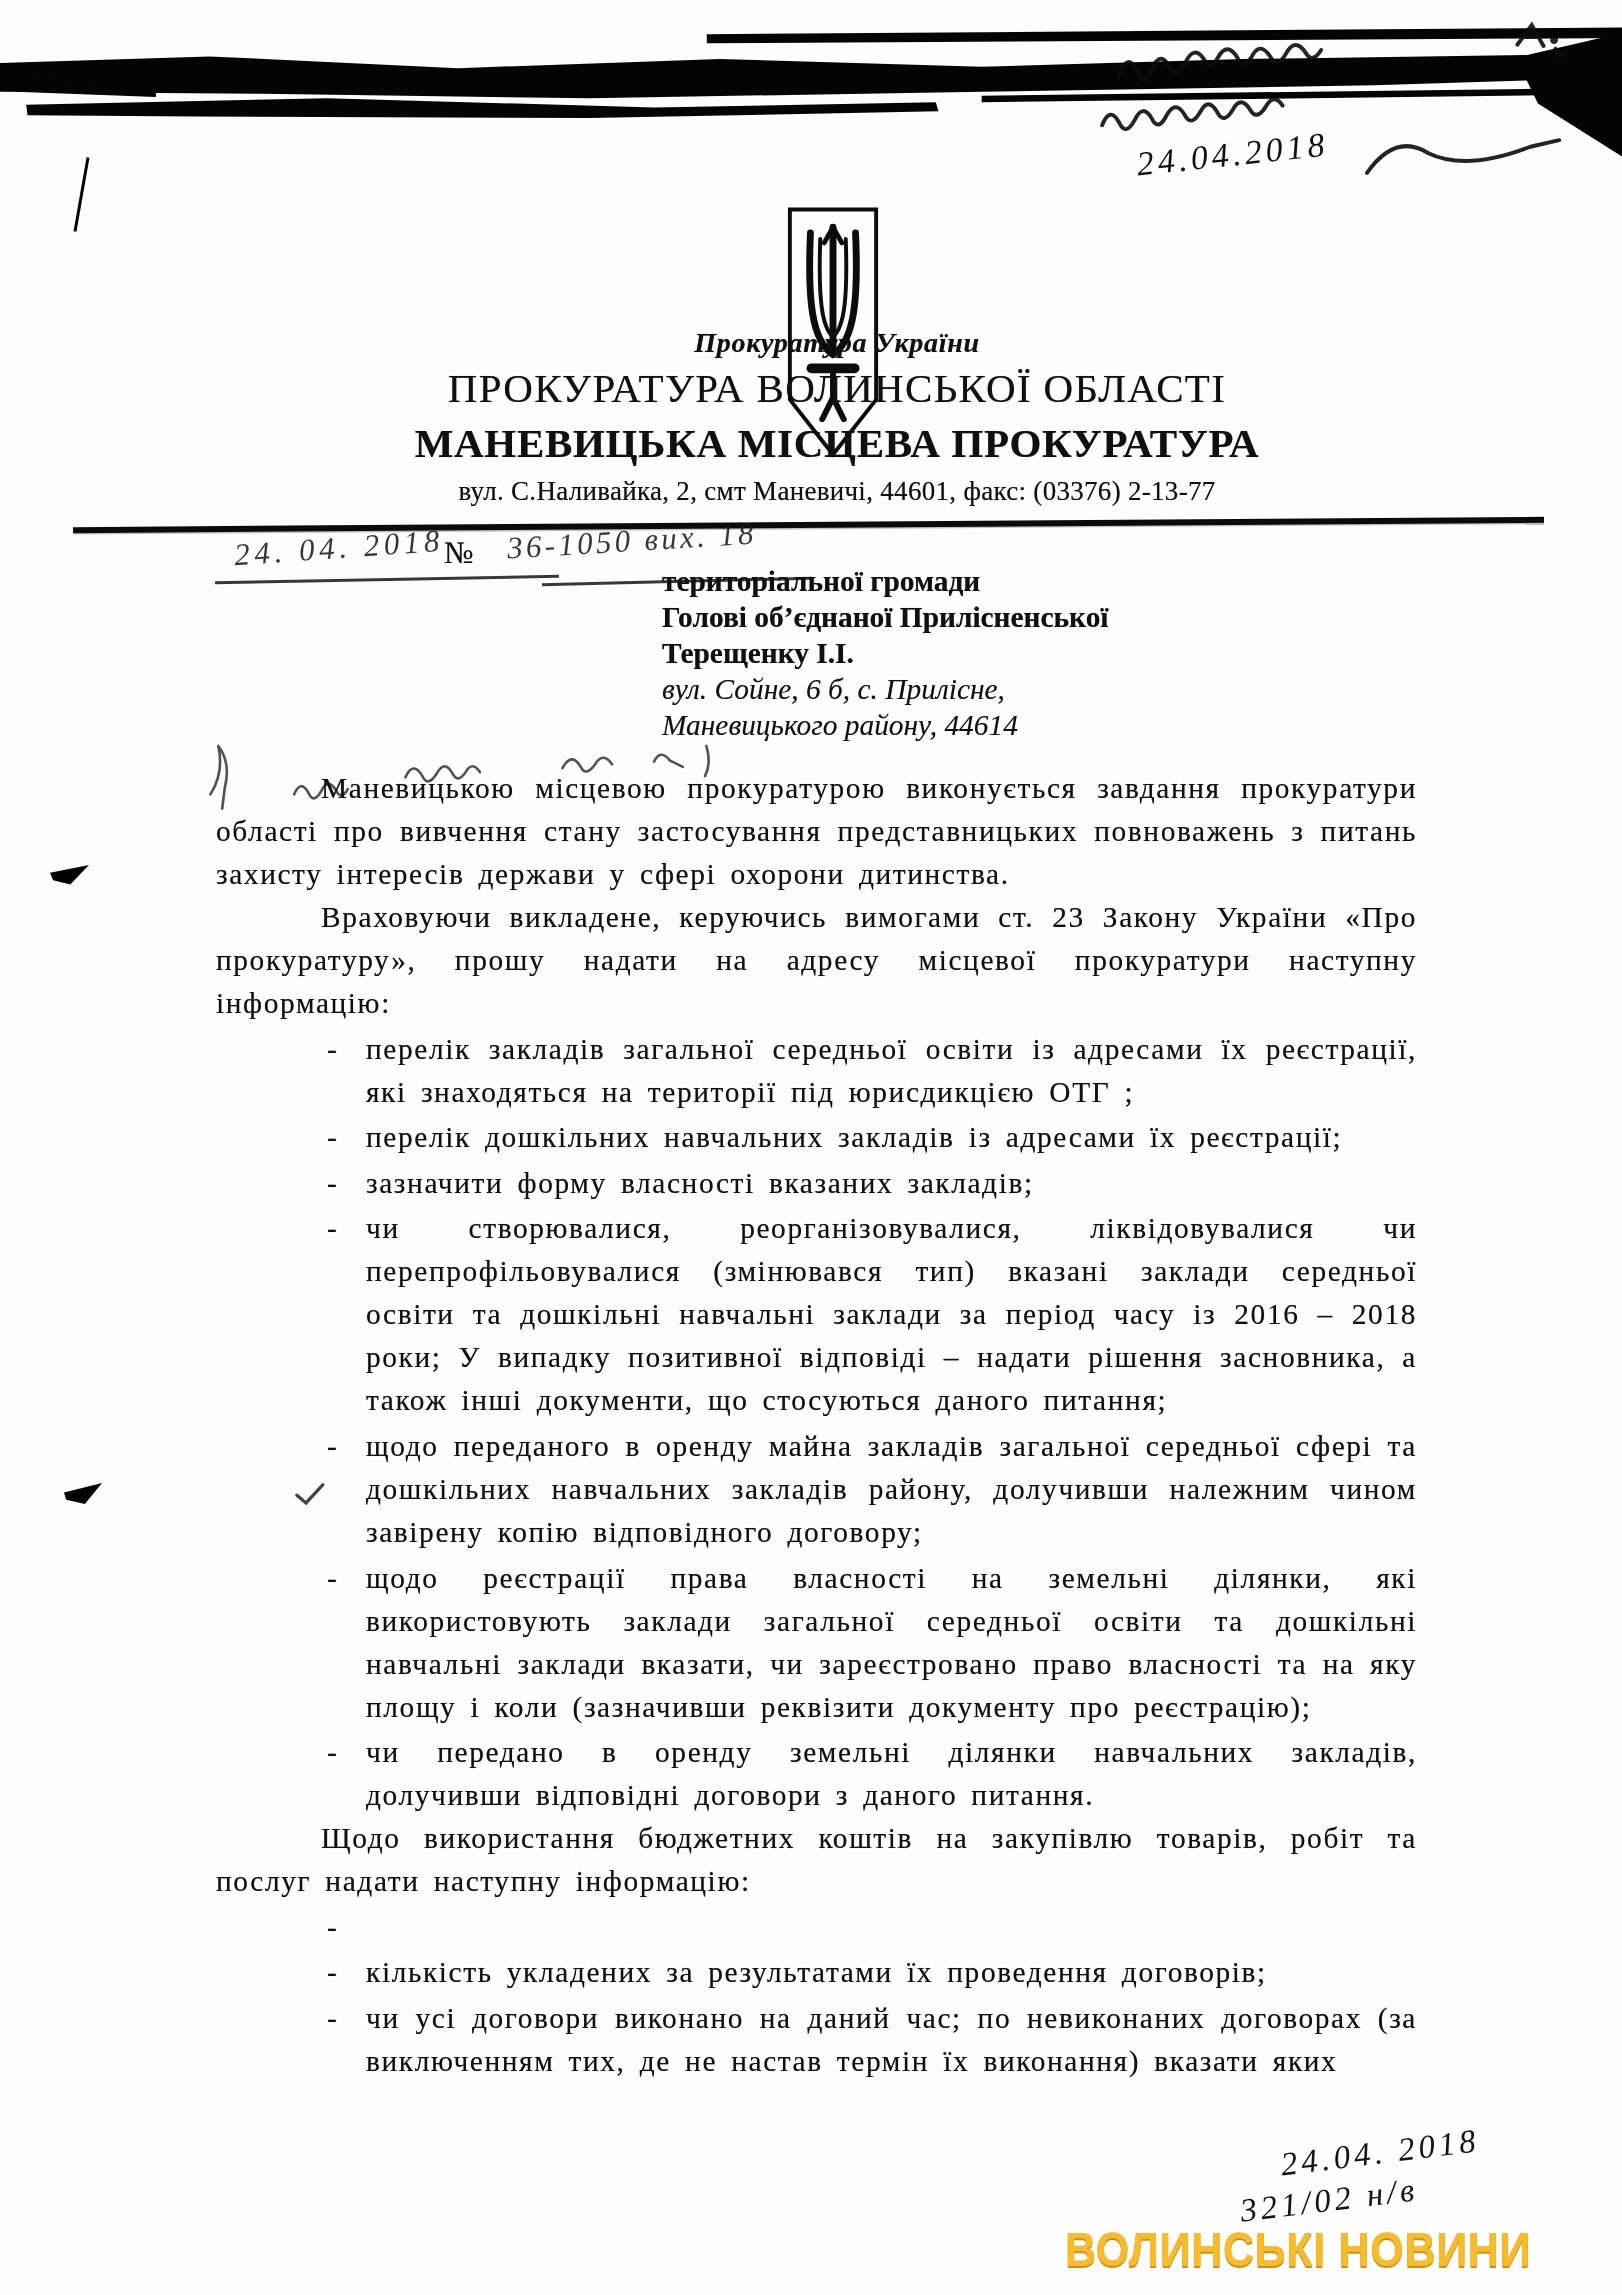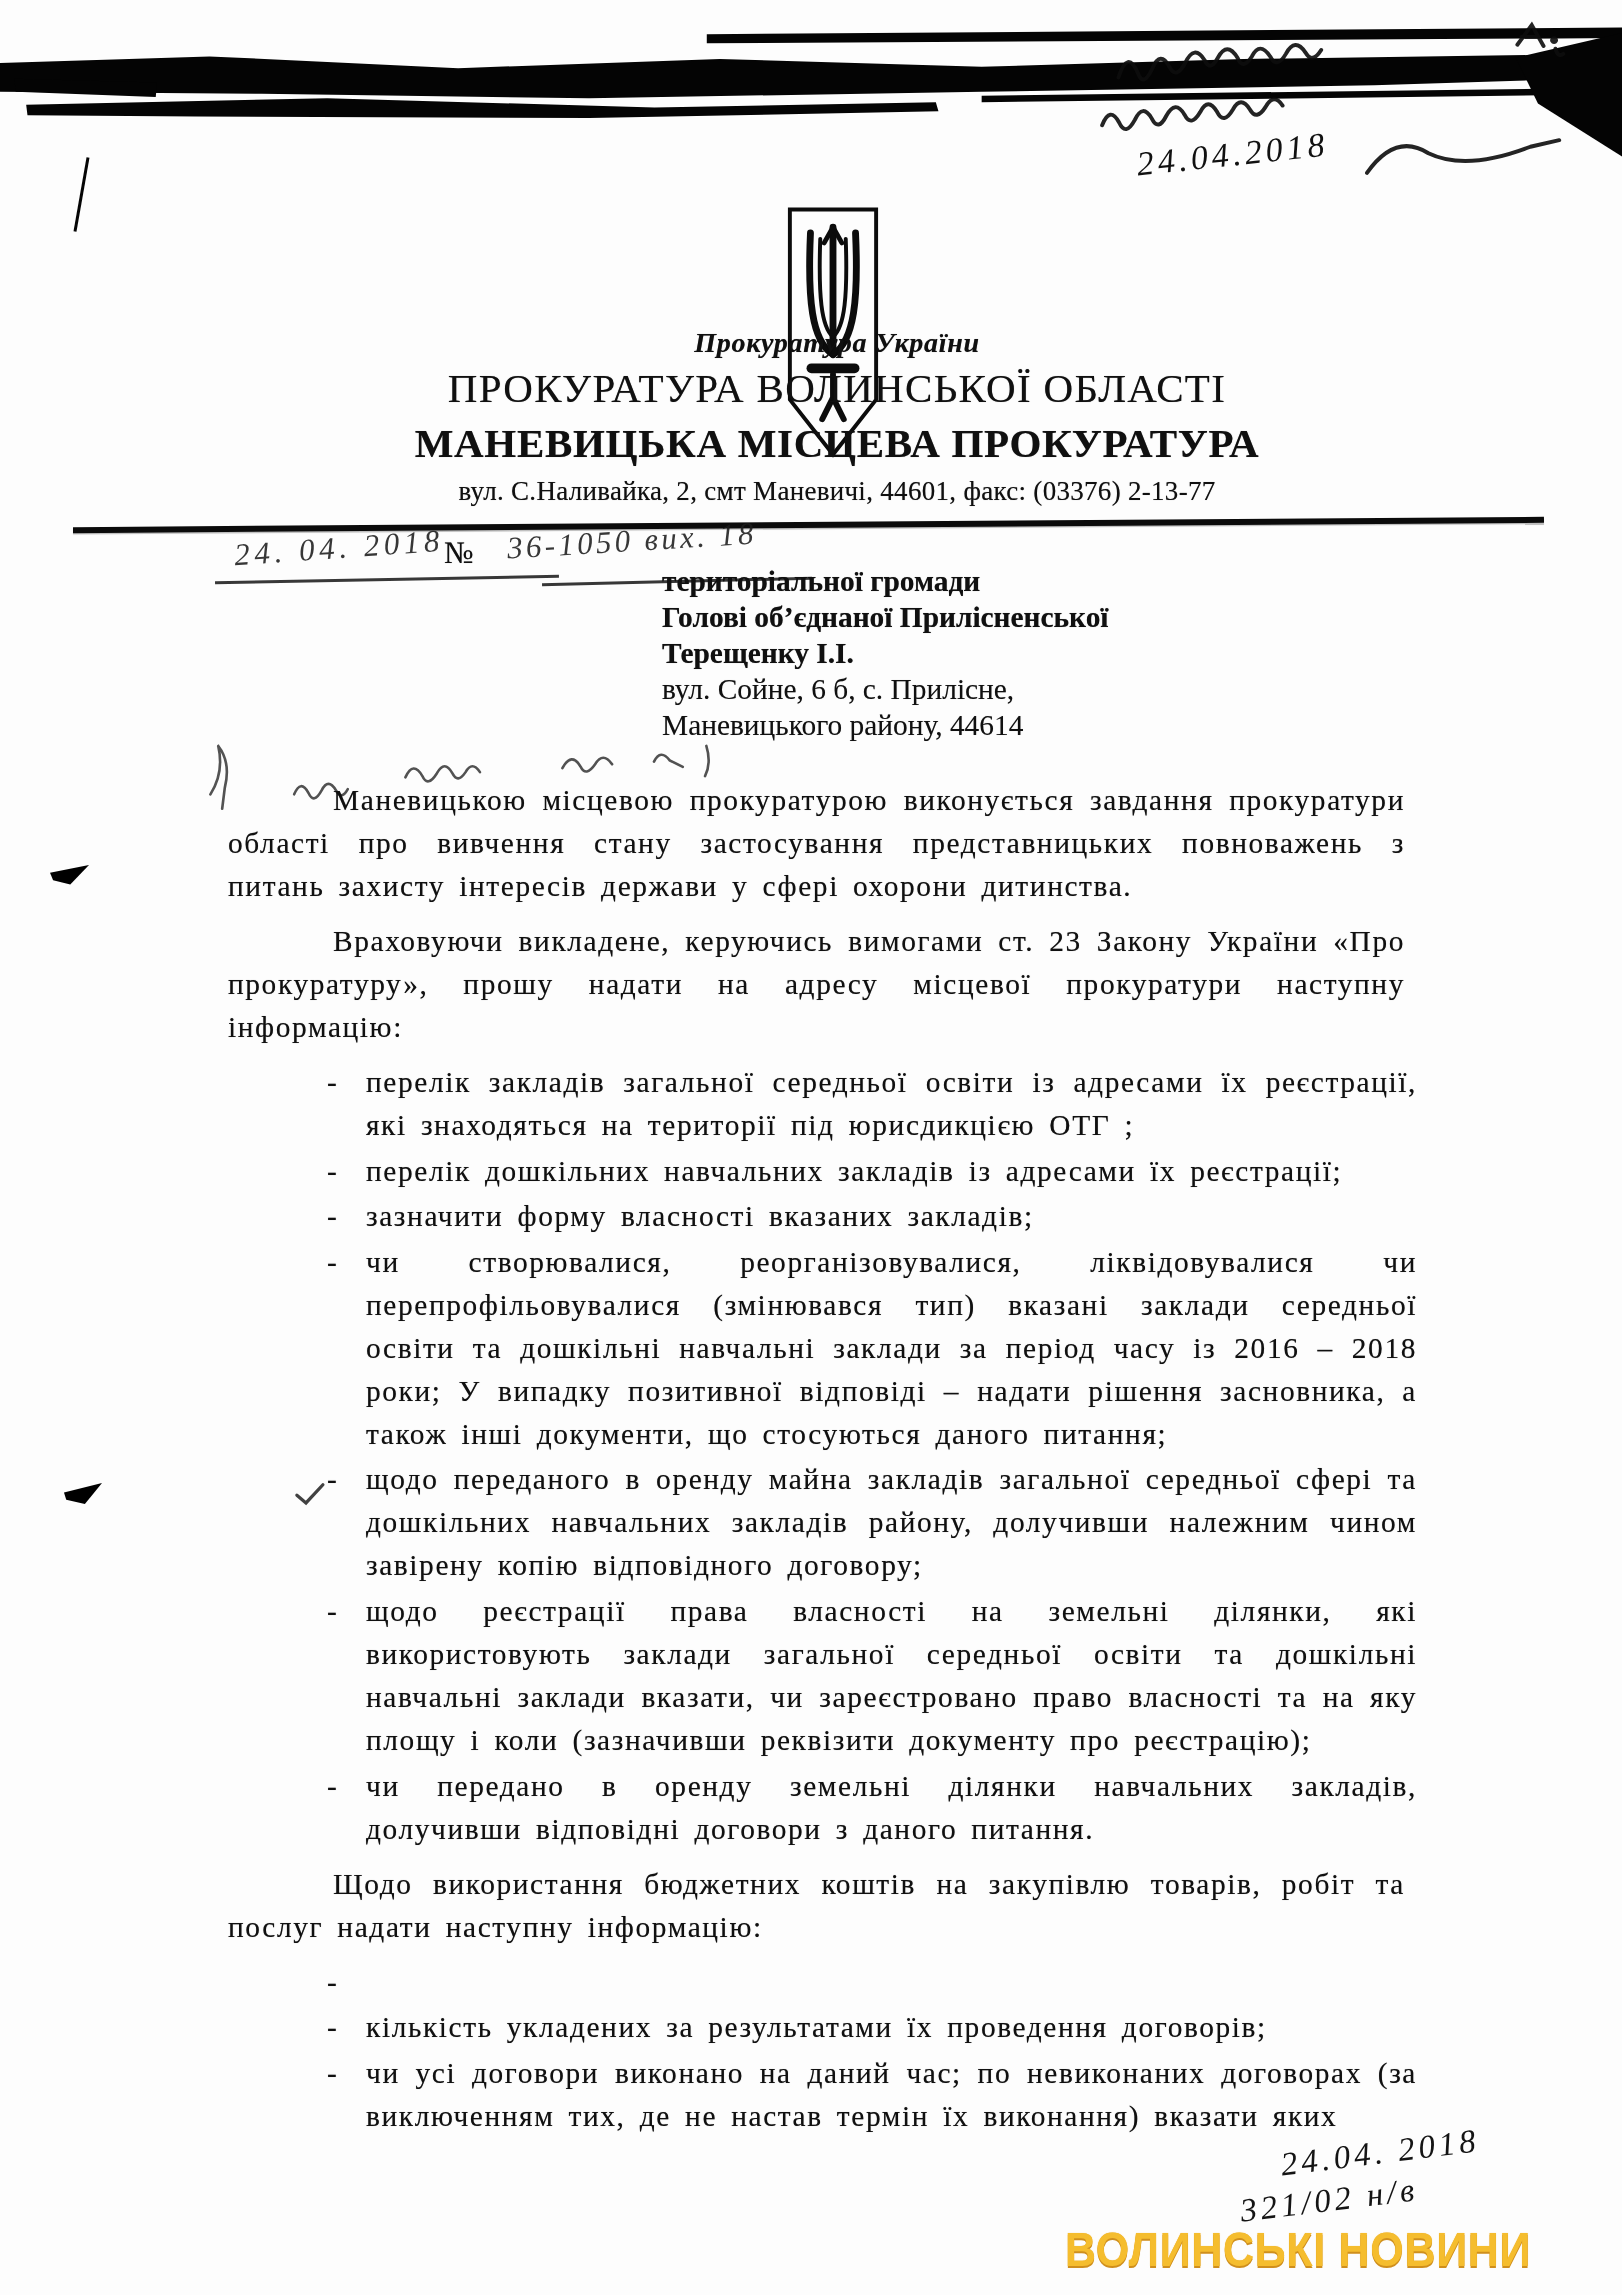--- a/index.html
+++ b/index.html
@@ -21,29 +21,29 @@
   
   .hw{font-style:italic;color:#1c1c1c;opacity:.88;}
   .reg-date{position:absolute;left:234px;top:530px;font-size:31px;letter-spacing:4.6px;transform:rotate(-4deg);}
   .reg-no{position:absolute;left:444px;top:535px;font-size:31px;text-shadow:0 0 0.7px rgba(0,0,0,.6);}
   .reg-num{position:absolute;left:507px;top:523px;font-size:31px;letter-spacing:3.3px;transform:rotate(-3.5deg);}
   .u1{position:absolute;left:215px;top:578px;width:344px;height:3.3px;background:#151515;transform:rotate(-1.1deg);opacity:.85;}
   .u2{position:absolute;left:542px;top:580px;width:270px;height:3.3px;background:#151515;transform:rotate(-1.4deg);opacity:.85;}
   
   .addressee{position:absolute;left:662px;top:563px;width:694px;font-size:29.4px;line-height:36px;}
   .addressee .b{font-weight:bold;text-shadow:0 0 0.7px rgba(0,0,0,.55);}
-  .addressee .i{text-shadow:0 0 0.7px rgba(0,0,0,.35);}
+  .addressee .i{font-style:italic;text-shadow:0 0 0.7px rgba(0,0,0,.35);}
   
   .content{
     position:absolute;left:216px;top:767px;width:1201px;
     font-size:29.4px;line-height:43px;text-align:justify;
     letter-spacing:1.6px;word-spacing:5.2px;
     text-shadow:0 0 0.7px rgba(0,0,0,.5);
   }
-  .para{margin:12px;text-indent:105px;}
+  .para{margin:0;text-indent:105px;}
   .li{display:flex;margin:2.6px 0 0 0;}
   .li .mark{flex:0 0 39px;margin-left:111px;text-indent:0;}
   .li .txt{flex:1;text-align:justify;}
   
   .artifacts{position:absolute;left:0;top:0;width:1623px;height:262px;}
   .hw-tr{position:absolute;left:1040px;top:3.9px;width:582px;height:190px;}
   .pen-stroke{position:absolute;left:80px;top:157px;width:3.3px;height:75px;background:#050505;transform:rotate(10deg);}
   .blob{position:absolute;background:#000;}
   .blob1{left:50px;top:865px;width:39px;height:19.6px;clip-path:polygon(0 40%,100% 0,52% 100%,8% 78%);}
   .blob2{left:64px;top:1483px;width:38px;height:21px;clip-path:polygon(0 45%,100% 0,55% 100%,6% 80%);}

